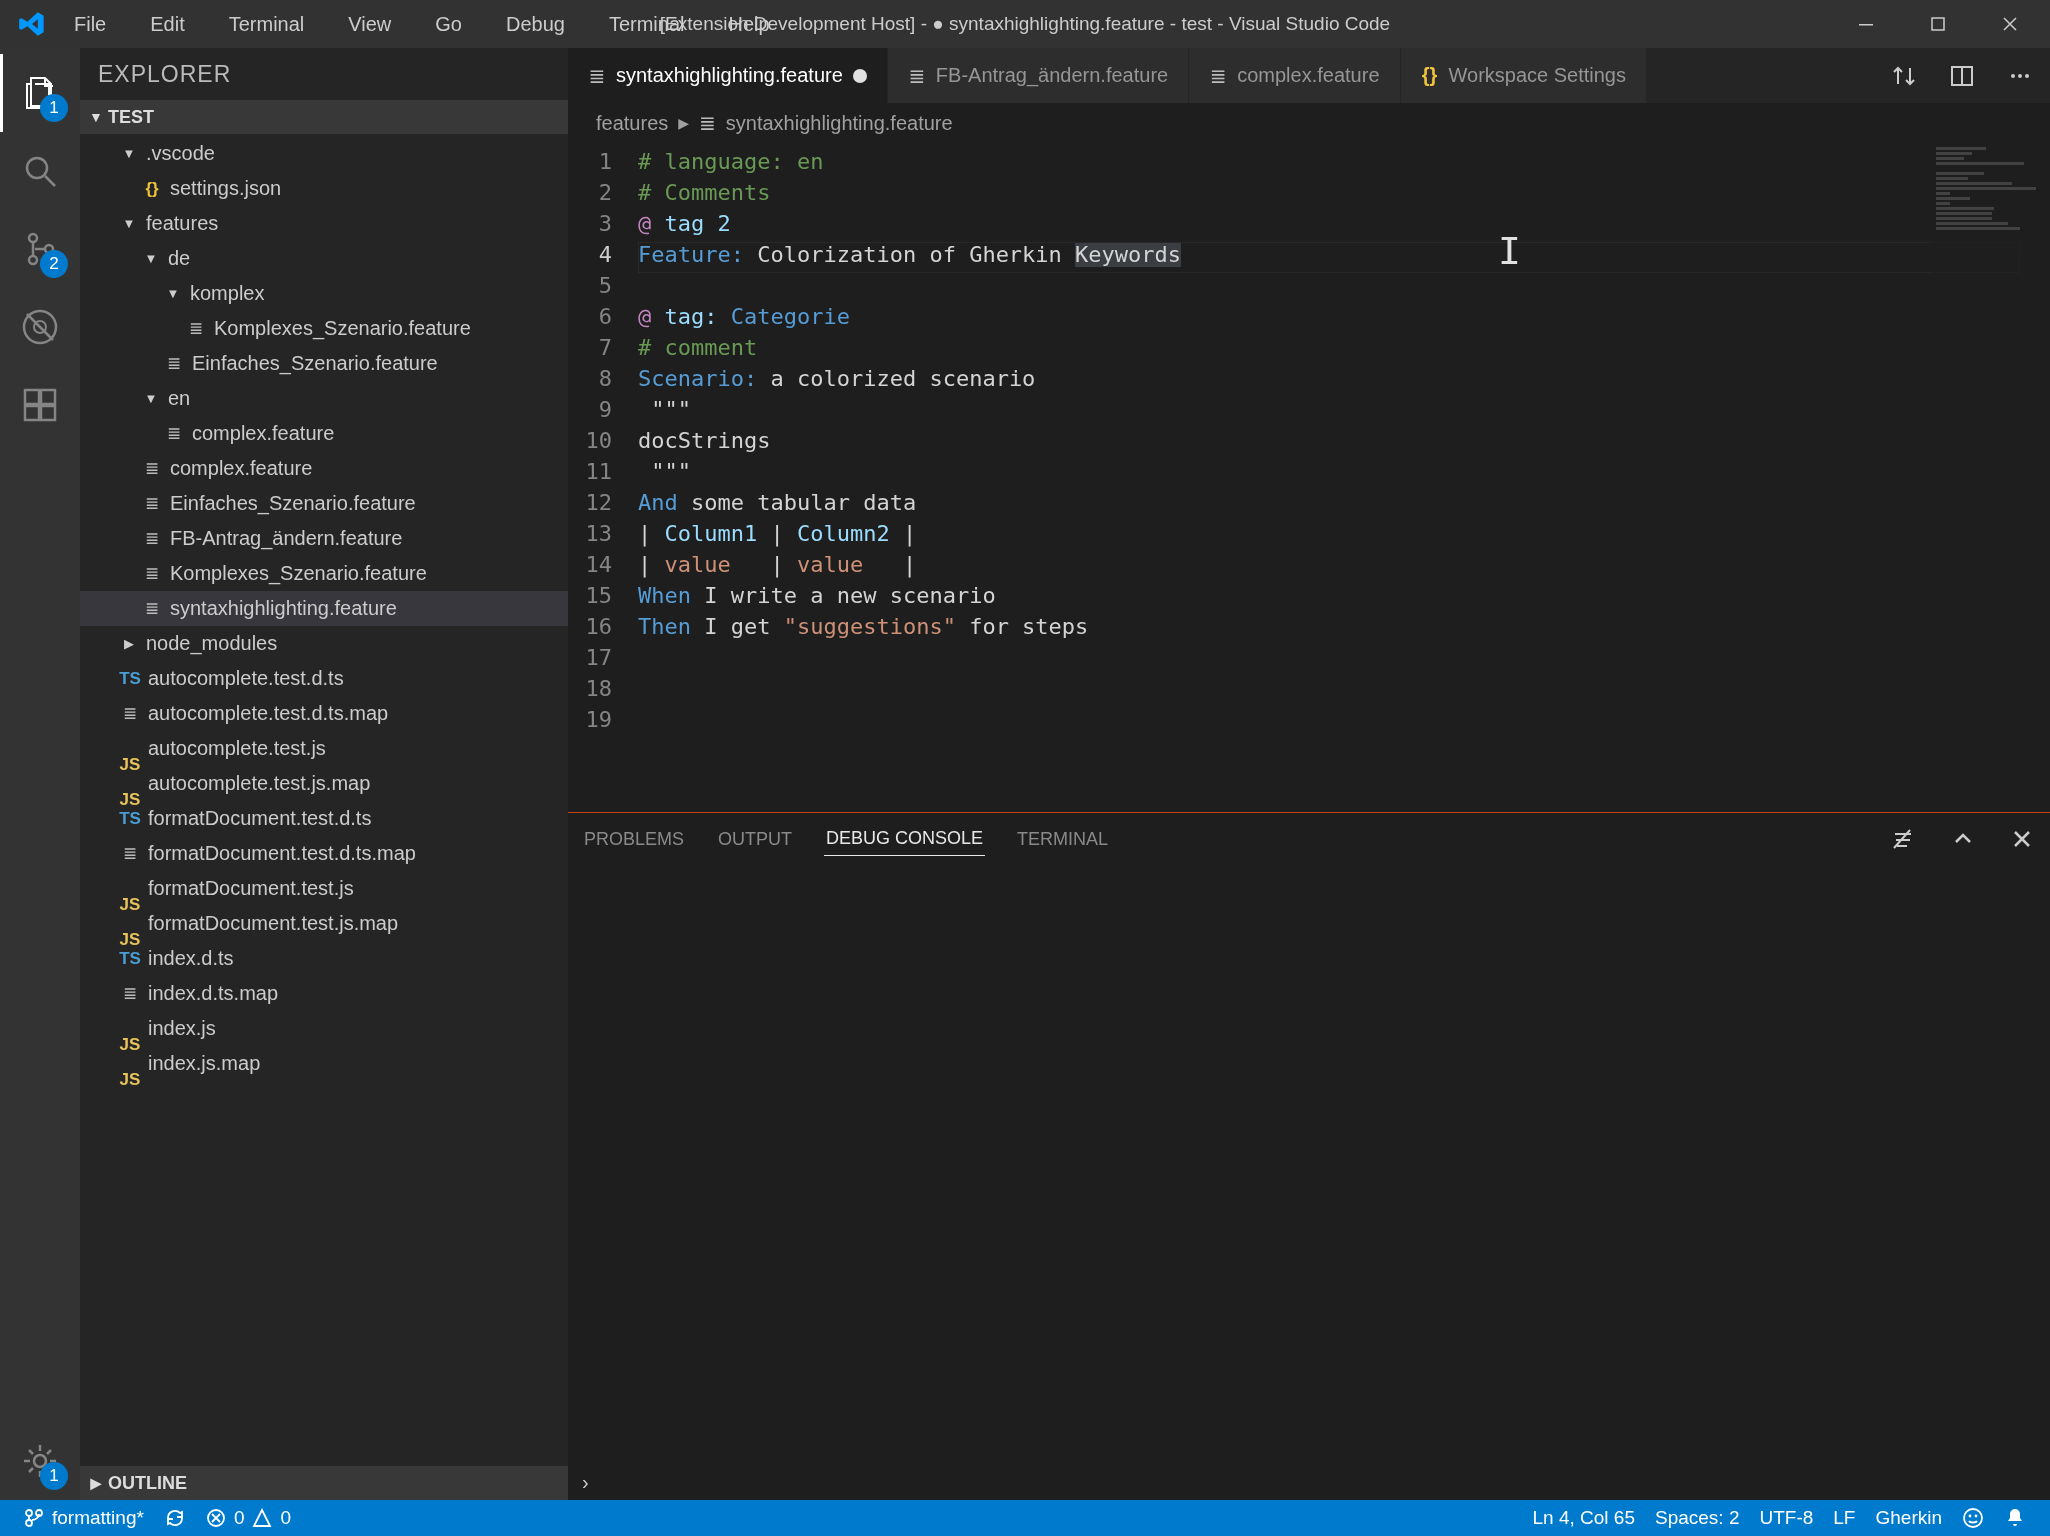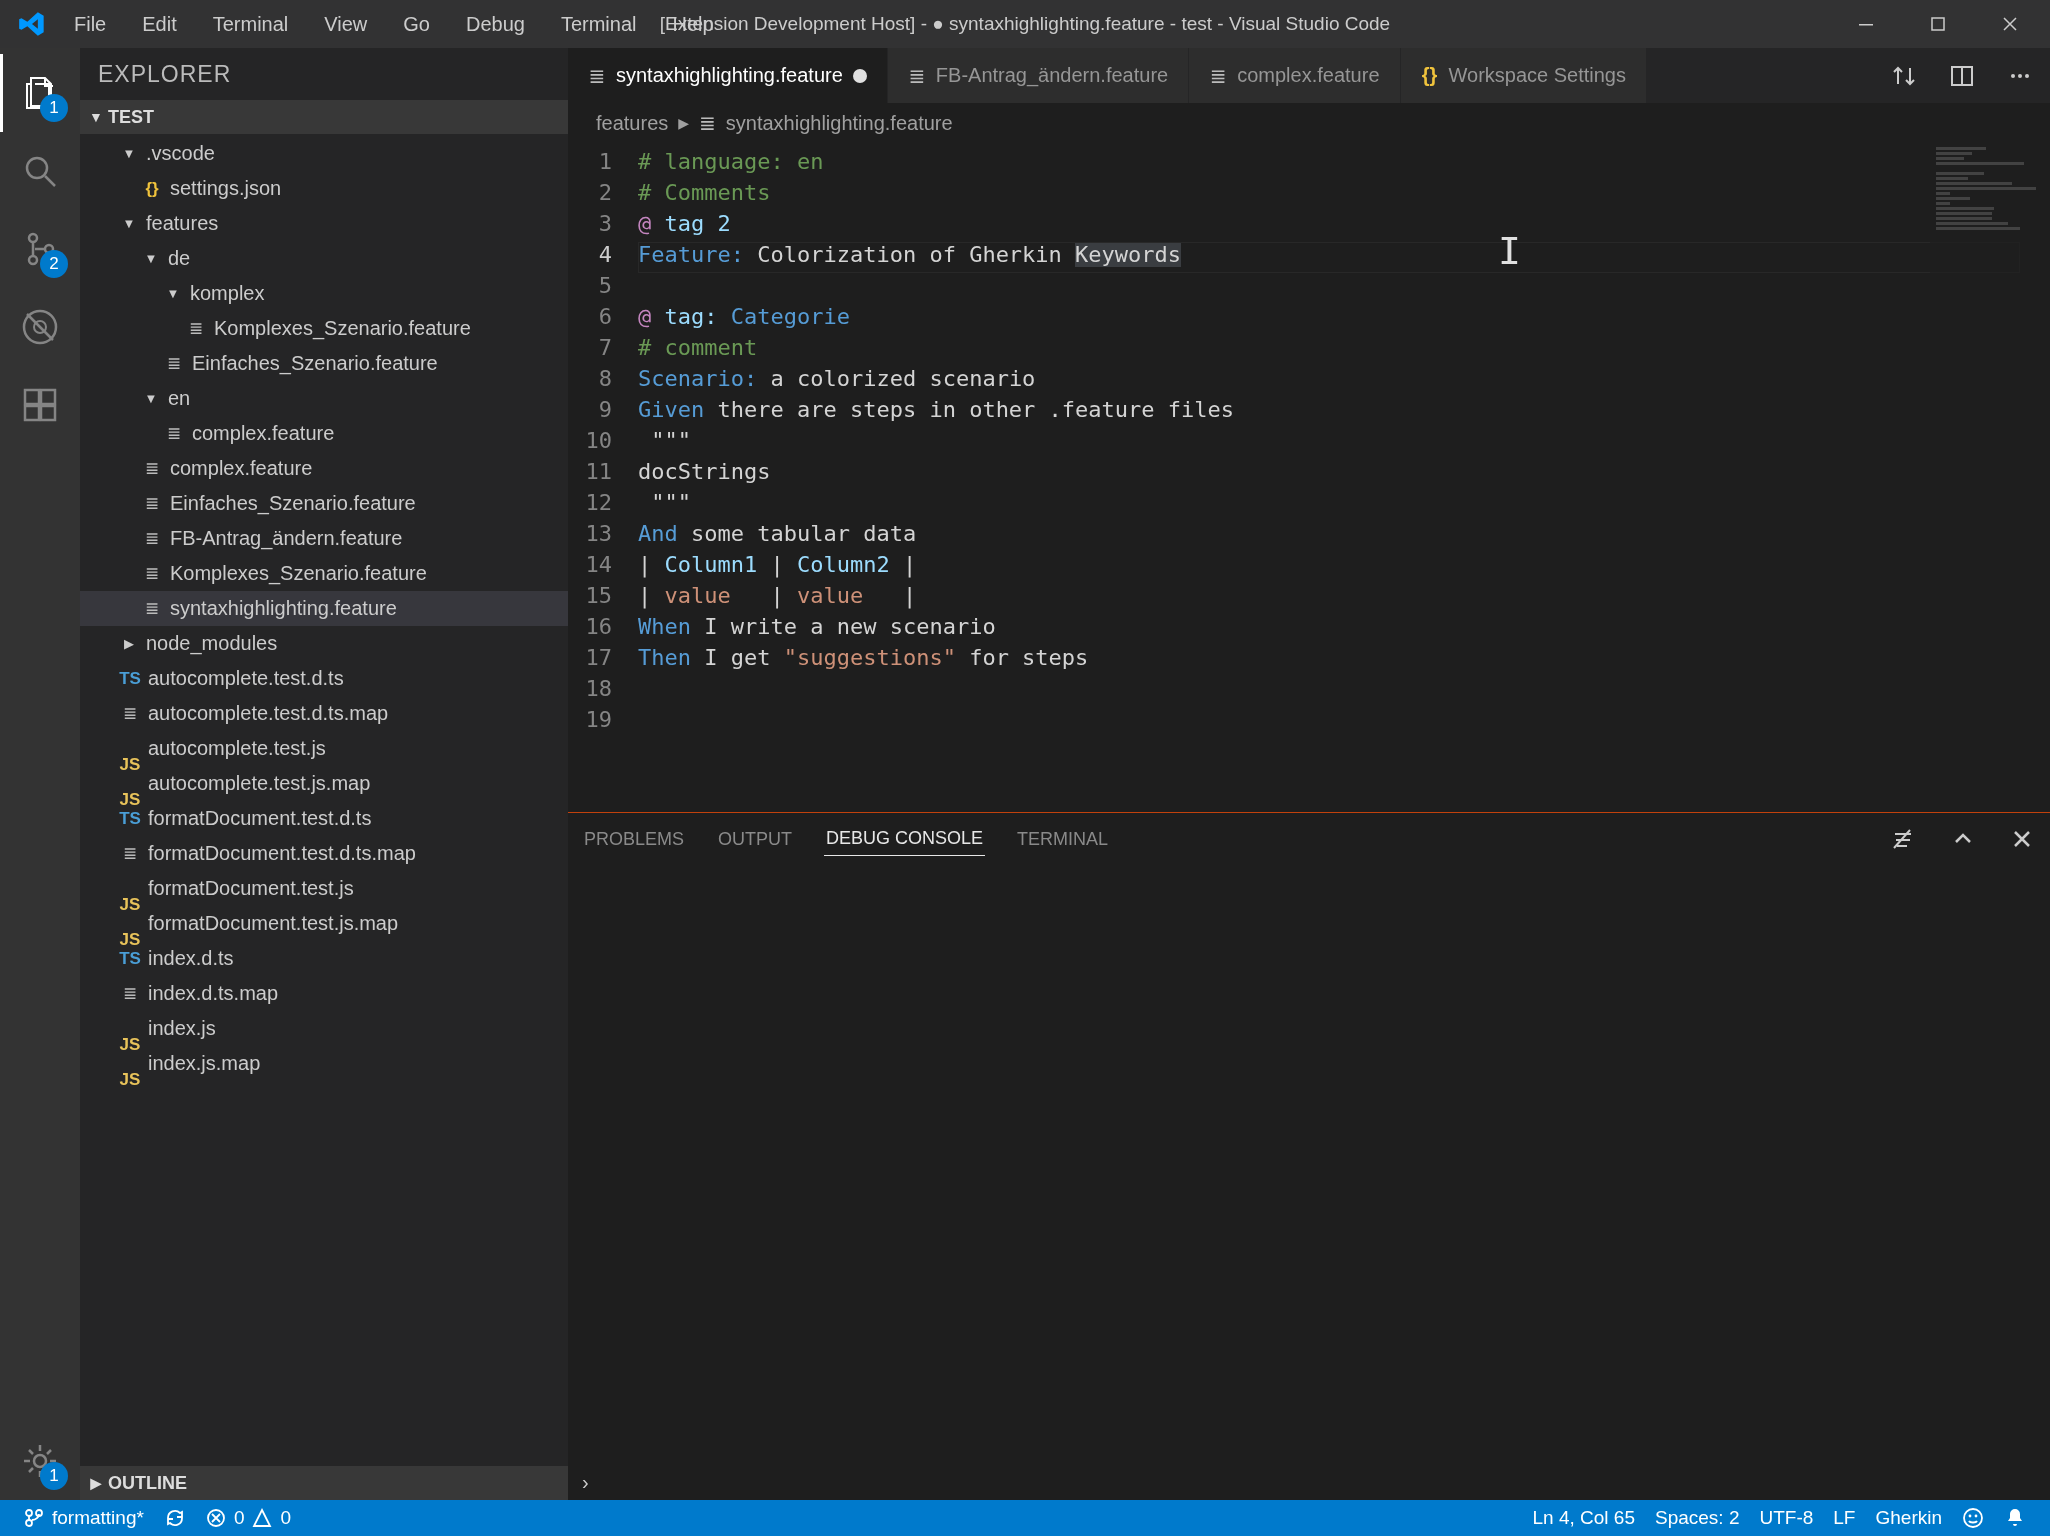--- a/index.html
+++ b/index.html
@@ -16,21 +16,21 @@
 
 .titlebar {
   height: 48px;
   background: #323233;
   display: flex;
   align-items: center;
   padding: 0 4px;
   position: relative;
 }
 .titlebar .logo { width: 28px; height: 28px; margin: 0 14px; }
-.titlebar .menus { display: flex; gap: 8px; }
+.titlebar .menus { display: flex; gap: 16px; }
 .titlebar .menus .menu-item {
   padding: 8px 14px; font-size: 20px; color: #cccccc; cursor: pointer;
 }
 .titlebar .window-title {
   position: absolute; left: 0; right: 0; text-align: center;
   font-size: 19px; color: #cccccc; pointer-events: none;
 }
 .titlebar .window-controls { display: flex; margin-left: auto; }
 .titlebar .window-controls .ctl {
   width: 72px; height: 48px; display: flex; align-items: center; justify-content: center;
@@ -487,21 +487,20 @@
         <div class="hl-current"></div>
         <div class="cursor-ibeam">I</div>
       <div class="line"><span class="c-comment"># language: en</span></div>
           <div class="line"><span class="c-comment"># Comments</span></div>
           <div class="line"><span class="c-tag">@</span><span class="c-tagval"> tag 2</span></div>
           <div class="line"><span class="c-feature">Feature:</span><span class="c-text"> Colorization of Gherkin </span><span class="c-text c-sel">Keywords</span></div>
           <div class="line"><span class="c-text"></span></div>
           <div class="line"><span class="c-tag">@</span><span class="c-tagval"> tag:</span><span class="c-feature"> Categorie</span></div>
           <div class="line"><span class="c-comment"># comment</span></div>
           <div class="line"><span class="c-feature">Scenario:</span><span class="c-text"> a colorized scenario</span></div>
-          <div class="line"><span class="c-step">Given</span><span class="c-text"> there are steps in other .feature files</span></div>
           <div class="line"><span class="c-text"> """</span></div>
           <div class="line"><span class="c-text">docStrings</span></div>
           <div class="line"><span class="c-text"> """</span></div>
           <div class="line"><span class="c-step">And</span><span class="c-text"> some tabular data</span></div>
           <div class="line"><span class="c-pipe">| </span><span class="c-tblh">Column1</span><span class="c-pipe"> | </span><span class="c-tblh">Column2</span><span class="c-pipe"> |</span></div>
           <div class="line"><span class="c-pipe">| </span><span class="c-tblv">value</span><span class="c-pipe">   | </span><span class="c-tblv">value</span><span class="c-pipe">   |</span></div>
           <div class="line"><span class="c-step">When</span><span class="c-text"> I write a new scenario</span></div>
           <div class="line"><span class="c-step">Then</span><span class="c-text"> I get </span><span class="c-string">"suggestions"</span><span class="c-text"> for steps</span></div>
           <div class="line"><span class="c-text"></span></div>
           <div class="line"><span class="c-text"></span></div>

